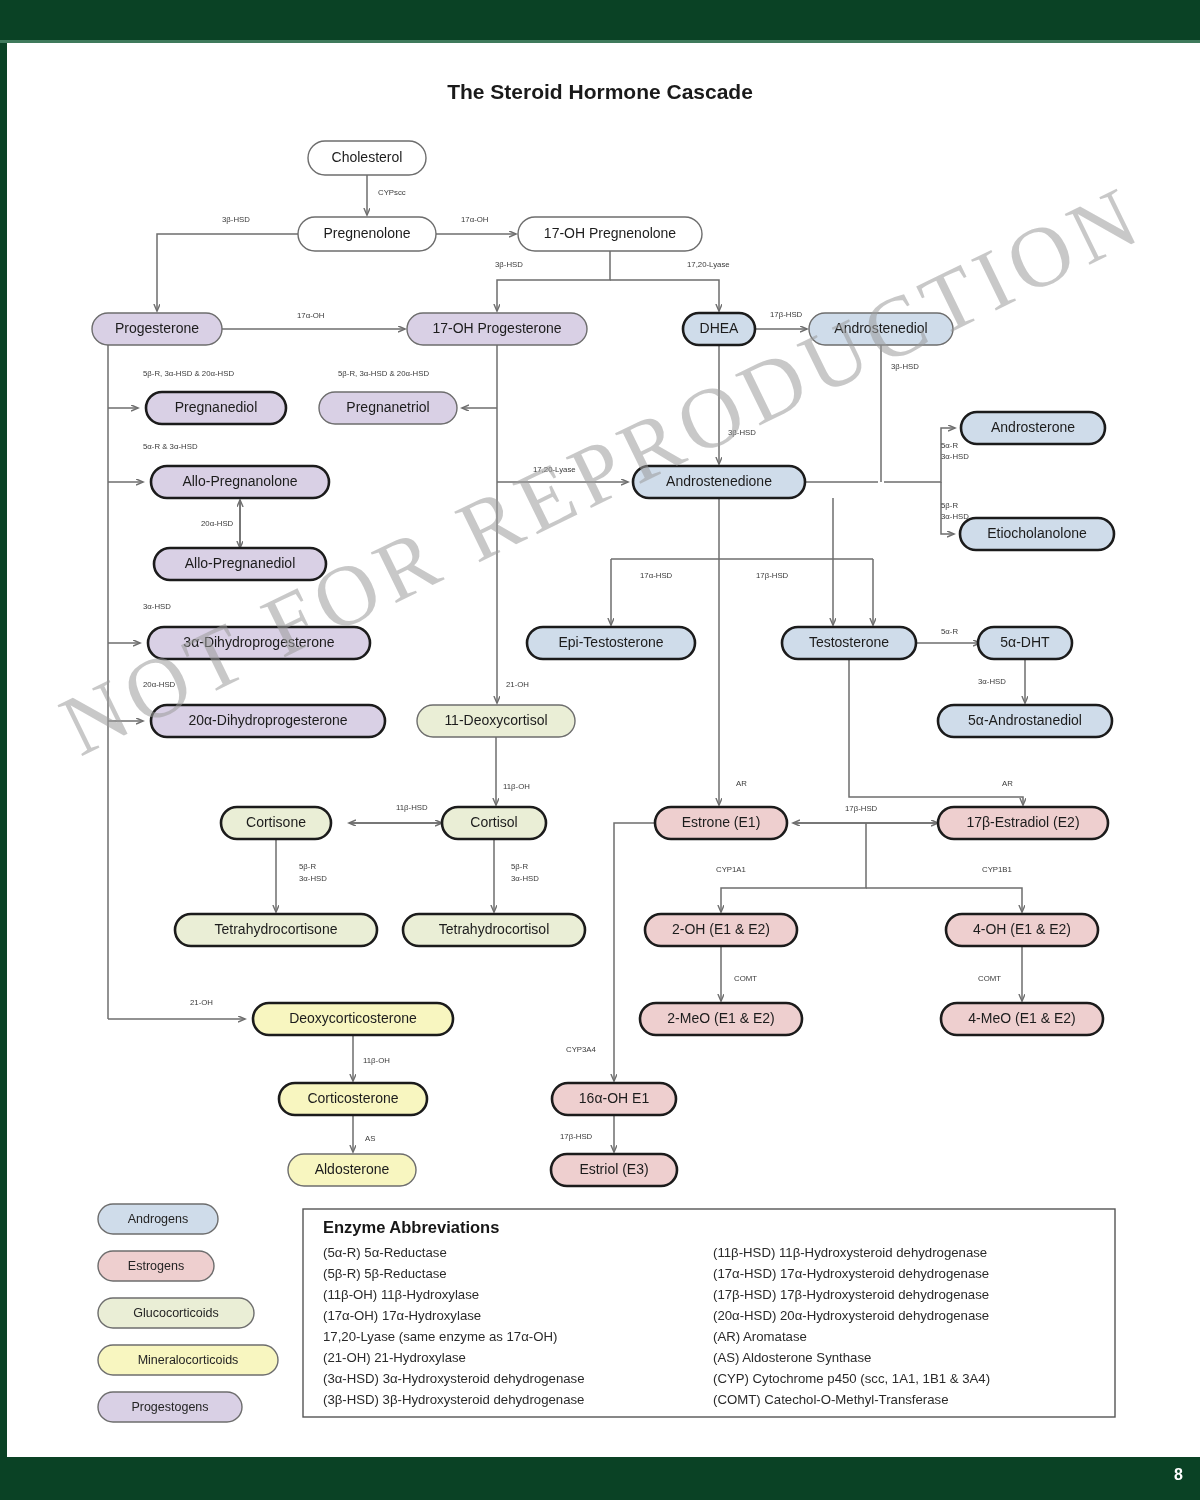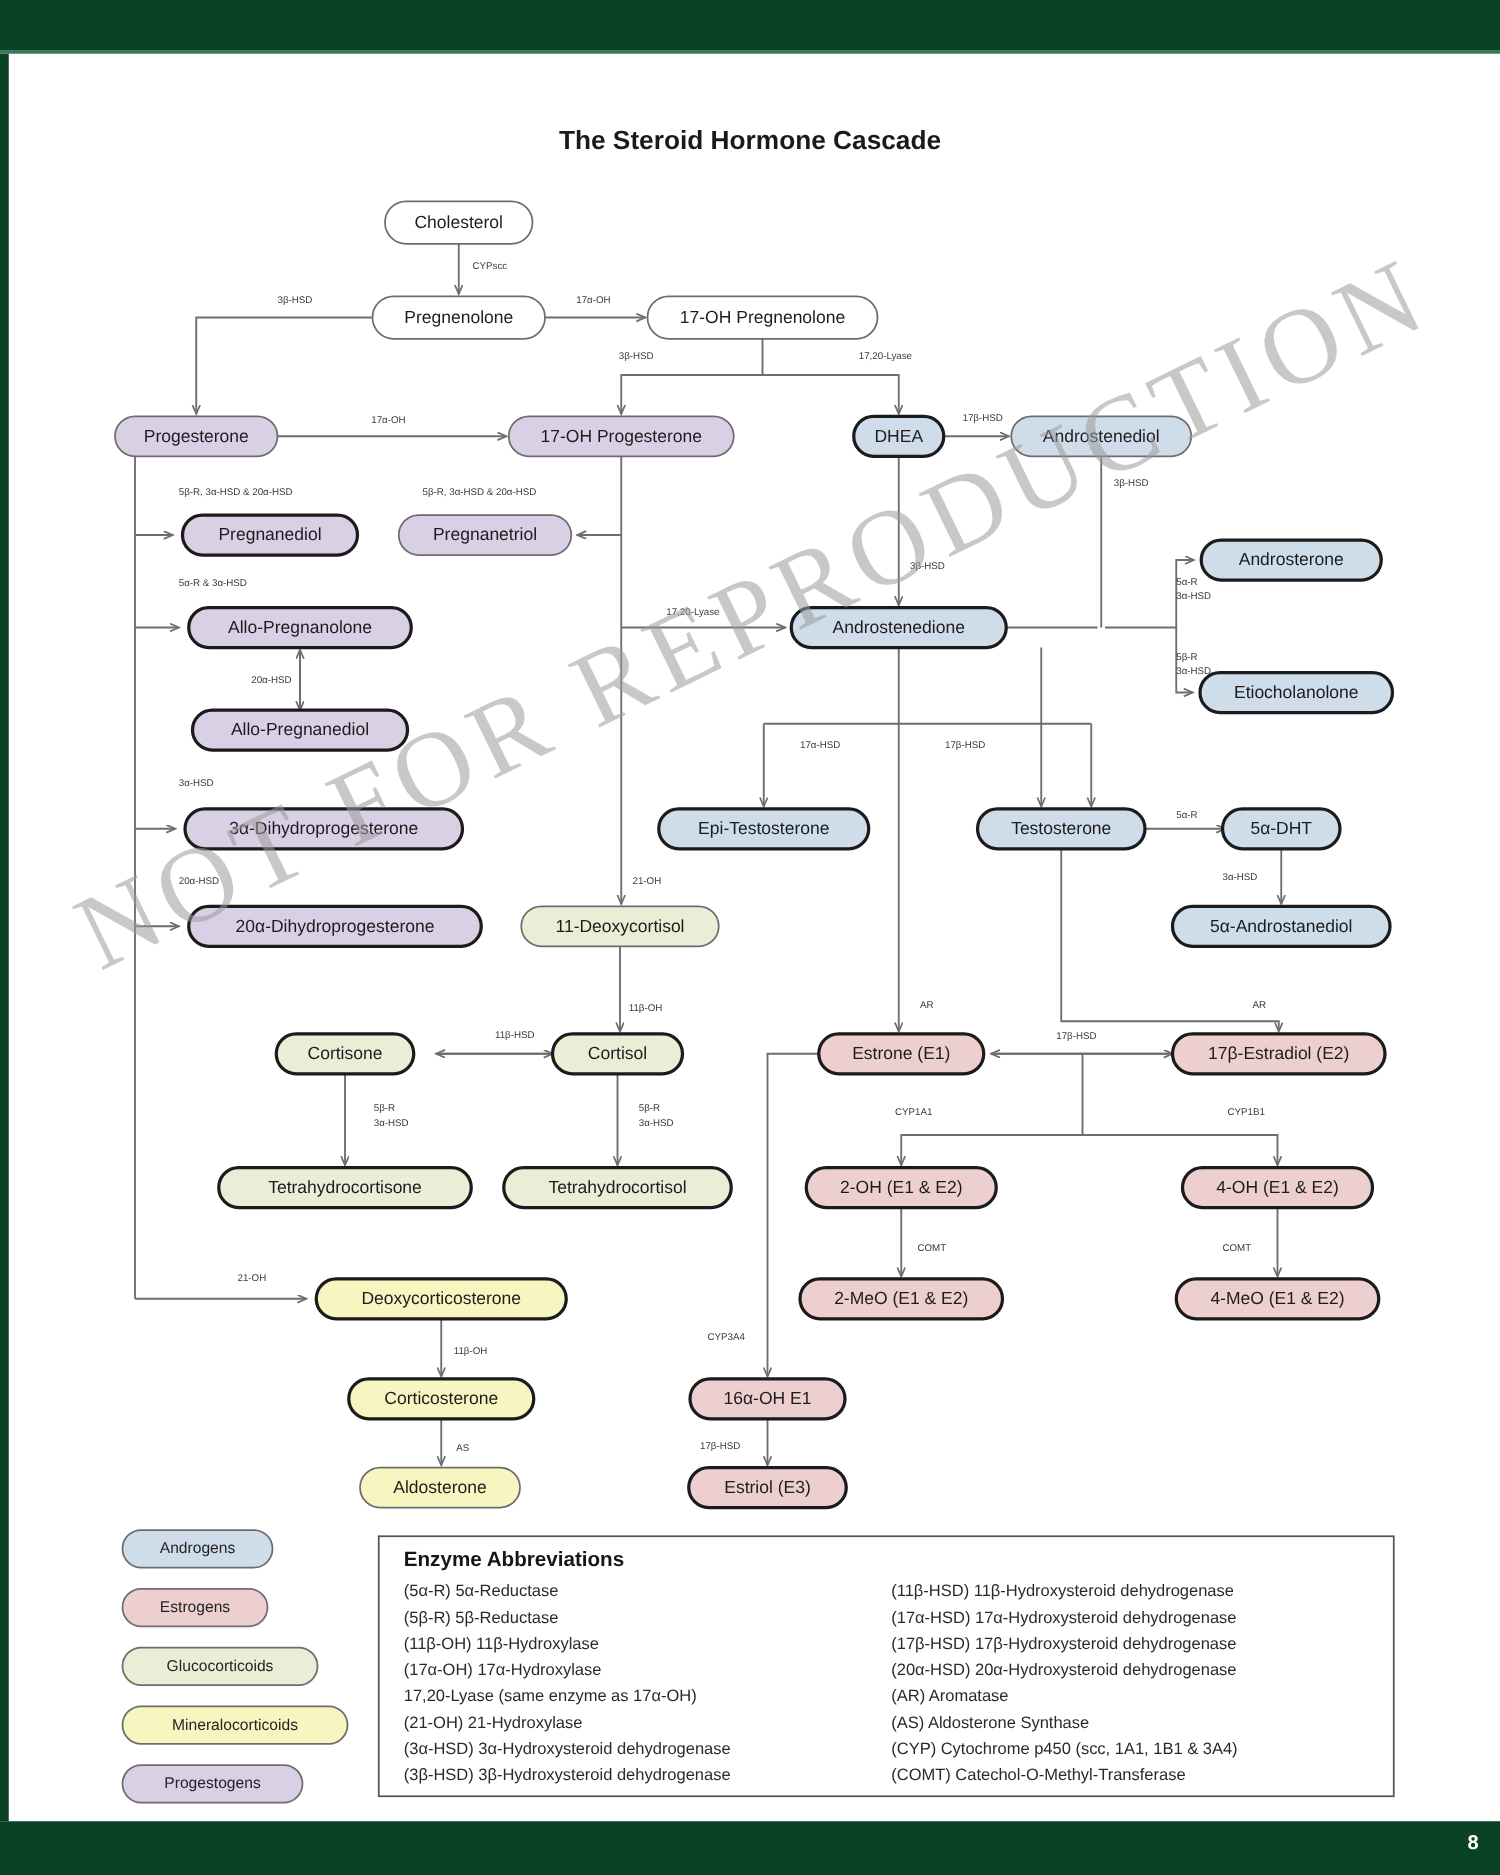--- a/index.html
+++ b/index.html
@@ -28,21 +28,21 @@
   }
   #footer-url{
     position:absolute;left:514px;top:1551px;
     color:#ffffff;font-size:12.5px;letter-spacing:.2px;
   }
   #footer-page{
     position:absolute;right:17px;top:1466px;
     color:#ffffff;font-size:16px;font-weight:bold;
   }
   #canvas{
-    position:absolute;left:0;top:57px;width:1200px;height:1022px;
+    position:absolute;left:0;top:37px;width:1200px;height:1022px;
   }
   svg{display:block;}
   .nodelabel{
     font-family:"Liberation Sans", sans-serif;
     fill:#1c1c1c;
     text-anchor:middle;
     dominant-baseline:middle;
   }
   .edgelabel{
     font-family:"Liberation Sans", sans-serif;

